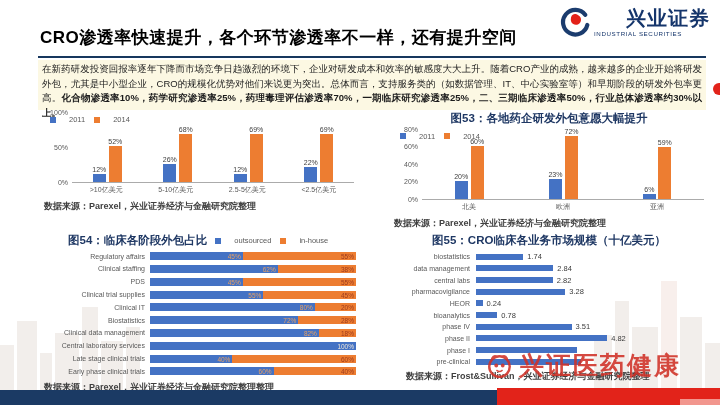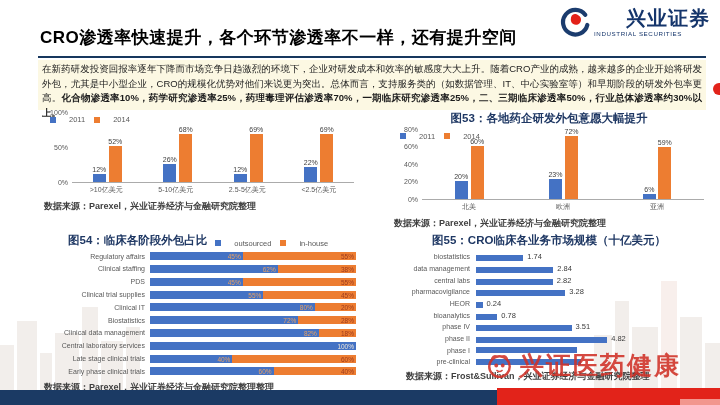--- a/index.html
+++ b/index.html
@@ -33,36 +33,36 @@
   .vplot{position:relative;height:70px;margin-left:34px;margin-right:6px;border-bottom:1px solid #ababab;
     display:flex;align-items:flex-end;justify-content:space-around;}
   .ylab{position:absolute;right:100%;margin-right:4px;transform:translateY(50%);font-size:7px;color:#595959;}
   .vgroup{display:flex;align-items:flex-end;gap:2px;}
   .vwrap{display:flex;flex-direction:column;align-items:center;justify-content:flex-end;}
   .vbar{width:13px;}
   .vval{font-size:7px;color:#404040;margin-bottom:1px;white-space:nowrap;}
   .xlabels{display:flex;justify-content:space-around;margin-left:34px;margin-right:6px;font-size:7px;color:#595959;margin-top:2px;}
   .source{font-size:9px;font-weight:bold;color:#3f3f3f;margin-top:5px;padding-left:6px;white-space:nowrap;}
   
-  .head54{display:flex;align-items:flex-end;padding-left:30px;gap:8px;margin-bottom:2px;}
+  .head54{display:flex;align-items:center;padding-left:30px;gap:8px;margin-bottom:2px;}
   .head54 .cht-title{margin-bottom:0;text-align:left;}
   .h54-row{display:flex;align-items:center;height:12.8px;}
   .h54-label{width:112px;text-align:right;padding-right:5px;font-size:7px;color:#595959;box-sizing:border-box;white-space:nowrap;}
   .h54-track{flex:1;height:8px;display:flex;margin-right:4px;}
   .h54-a{position:relative;height:100%;}
   .h54-b{position:relative;height:100%;flex:1;}
   .h54-va,.h54-vb{position:absolute;right:2px;top:50%;transform:translateY(-50%);font-size:6.5px;white-space:nowrap;}
   .h54-va{color:#E8A063;}
   .h54-vb{color:#9C3A1E;}
   .h54-va.lightlab{color:#EDE4D8;}
   .p54 .source{margin-top:3px;}
   
   .h55-row{display:flex;align-items:center;height:11.7px;}
   .h55-label{width:88px;text-align:right;padding-right:6px;font-size:7px;color:#595959;box-sizing:border-box;white-space:nowrap;}
-  .h55-track{flex:1;display:flex;align-items:flex-end;}
+  .h55-track{flex:1;display:flex;align-items:center;}
   .h55-bar{height:6px;}
   .h55-val{font-size:7.5px;color:#3a3a3a;margin-left:4px;white-space:nowrap;}
   .p55 .source{margin-top:2px;padding-left:18px;}
   
   .sky{position:absolute;bottom:14px;display:flex;align-items:flex-end;gap:3px;opacity:0.22;z-index:0;}
   .sky-l{left:0;}
   .sky-r{right:0;}
   .bld{background:#C9B4A6;}
   
   .wm{position:absolute;left:486px;top:349px;display:flex;align-items:center;gap:6px;z-index:5;opacity:0.88;}

